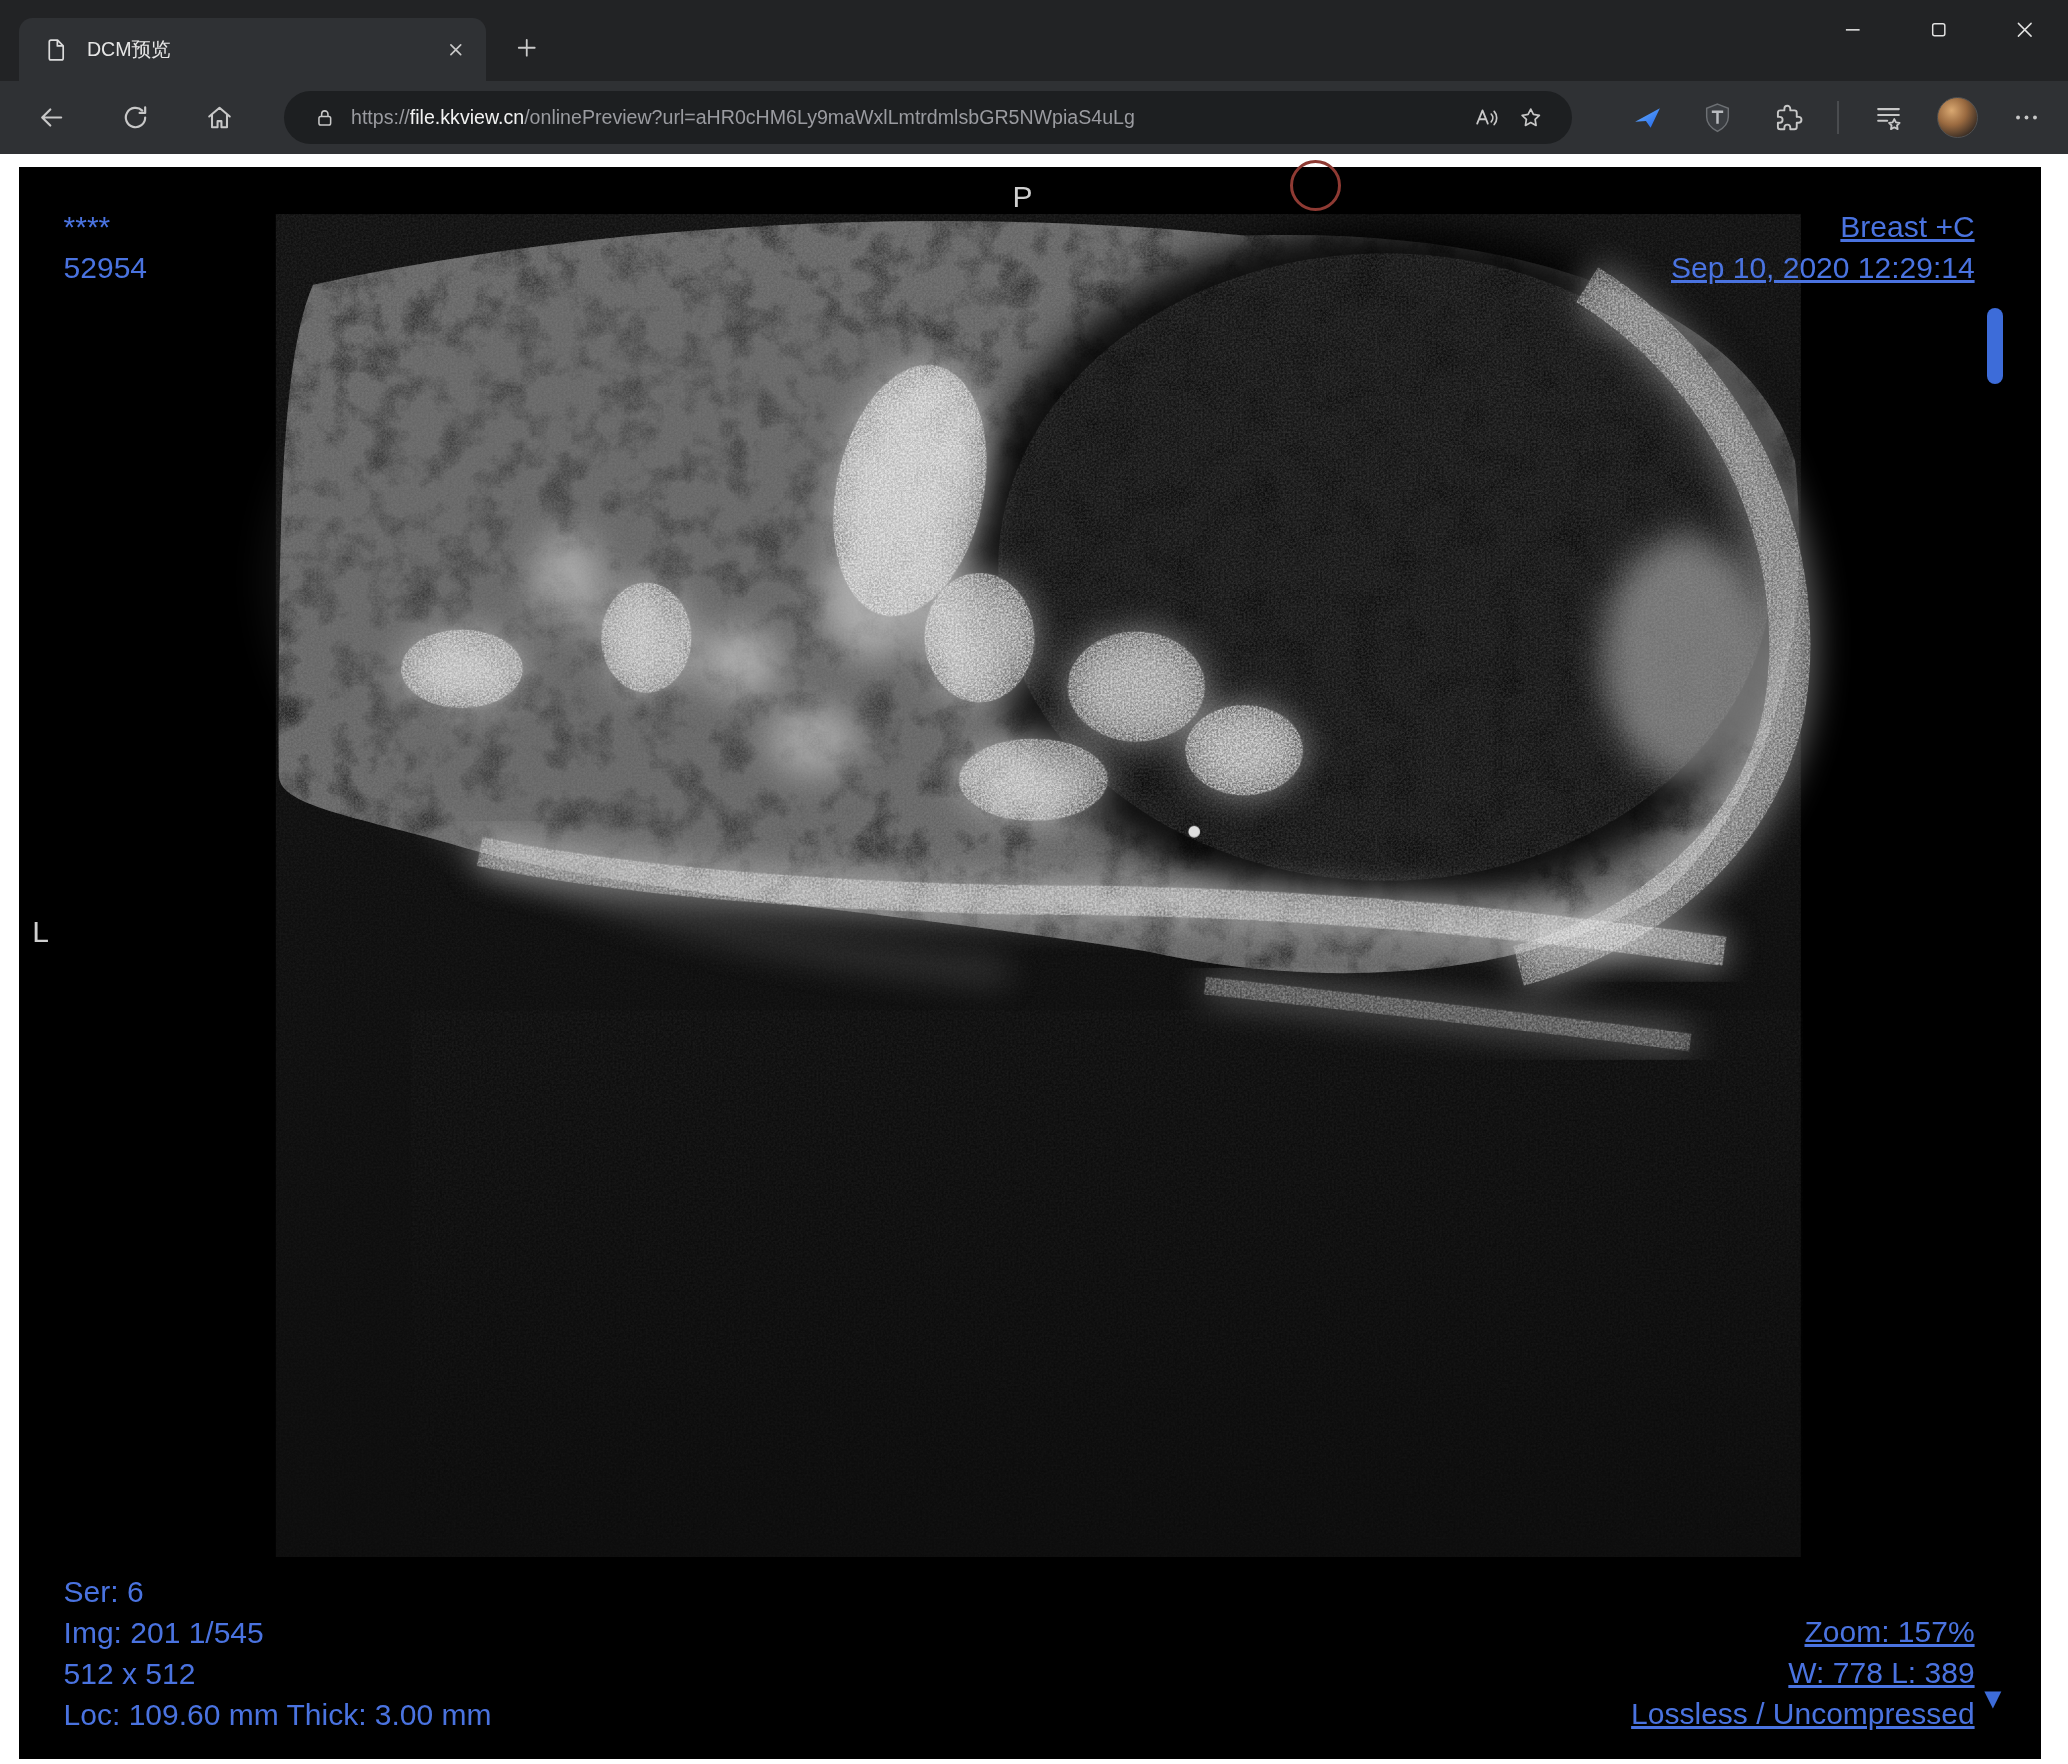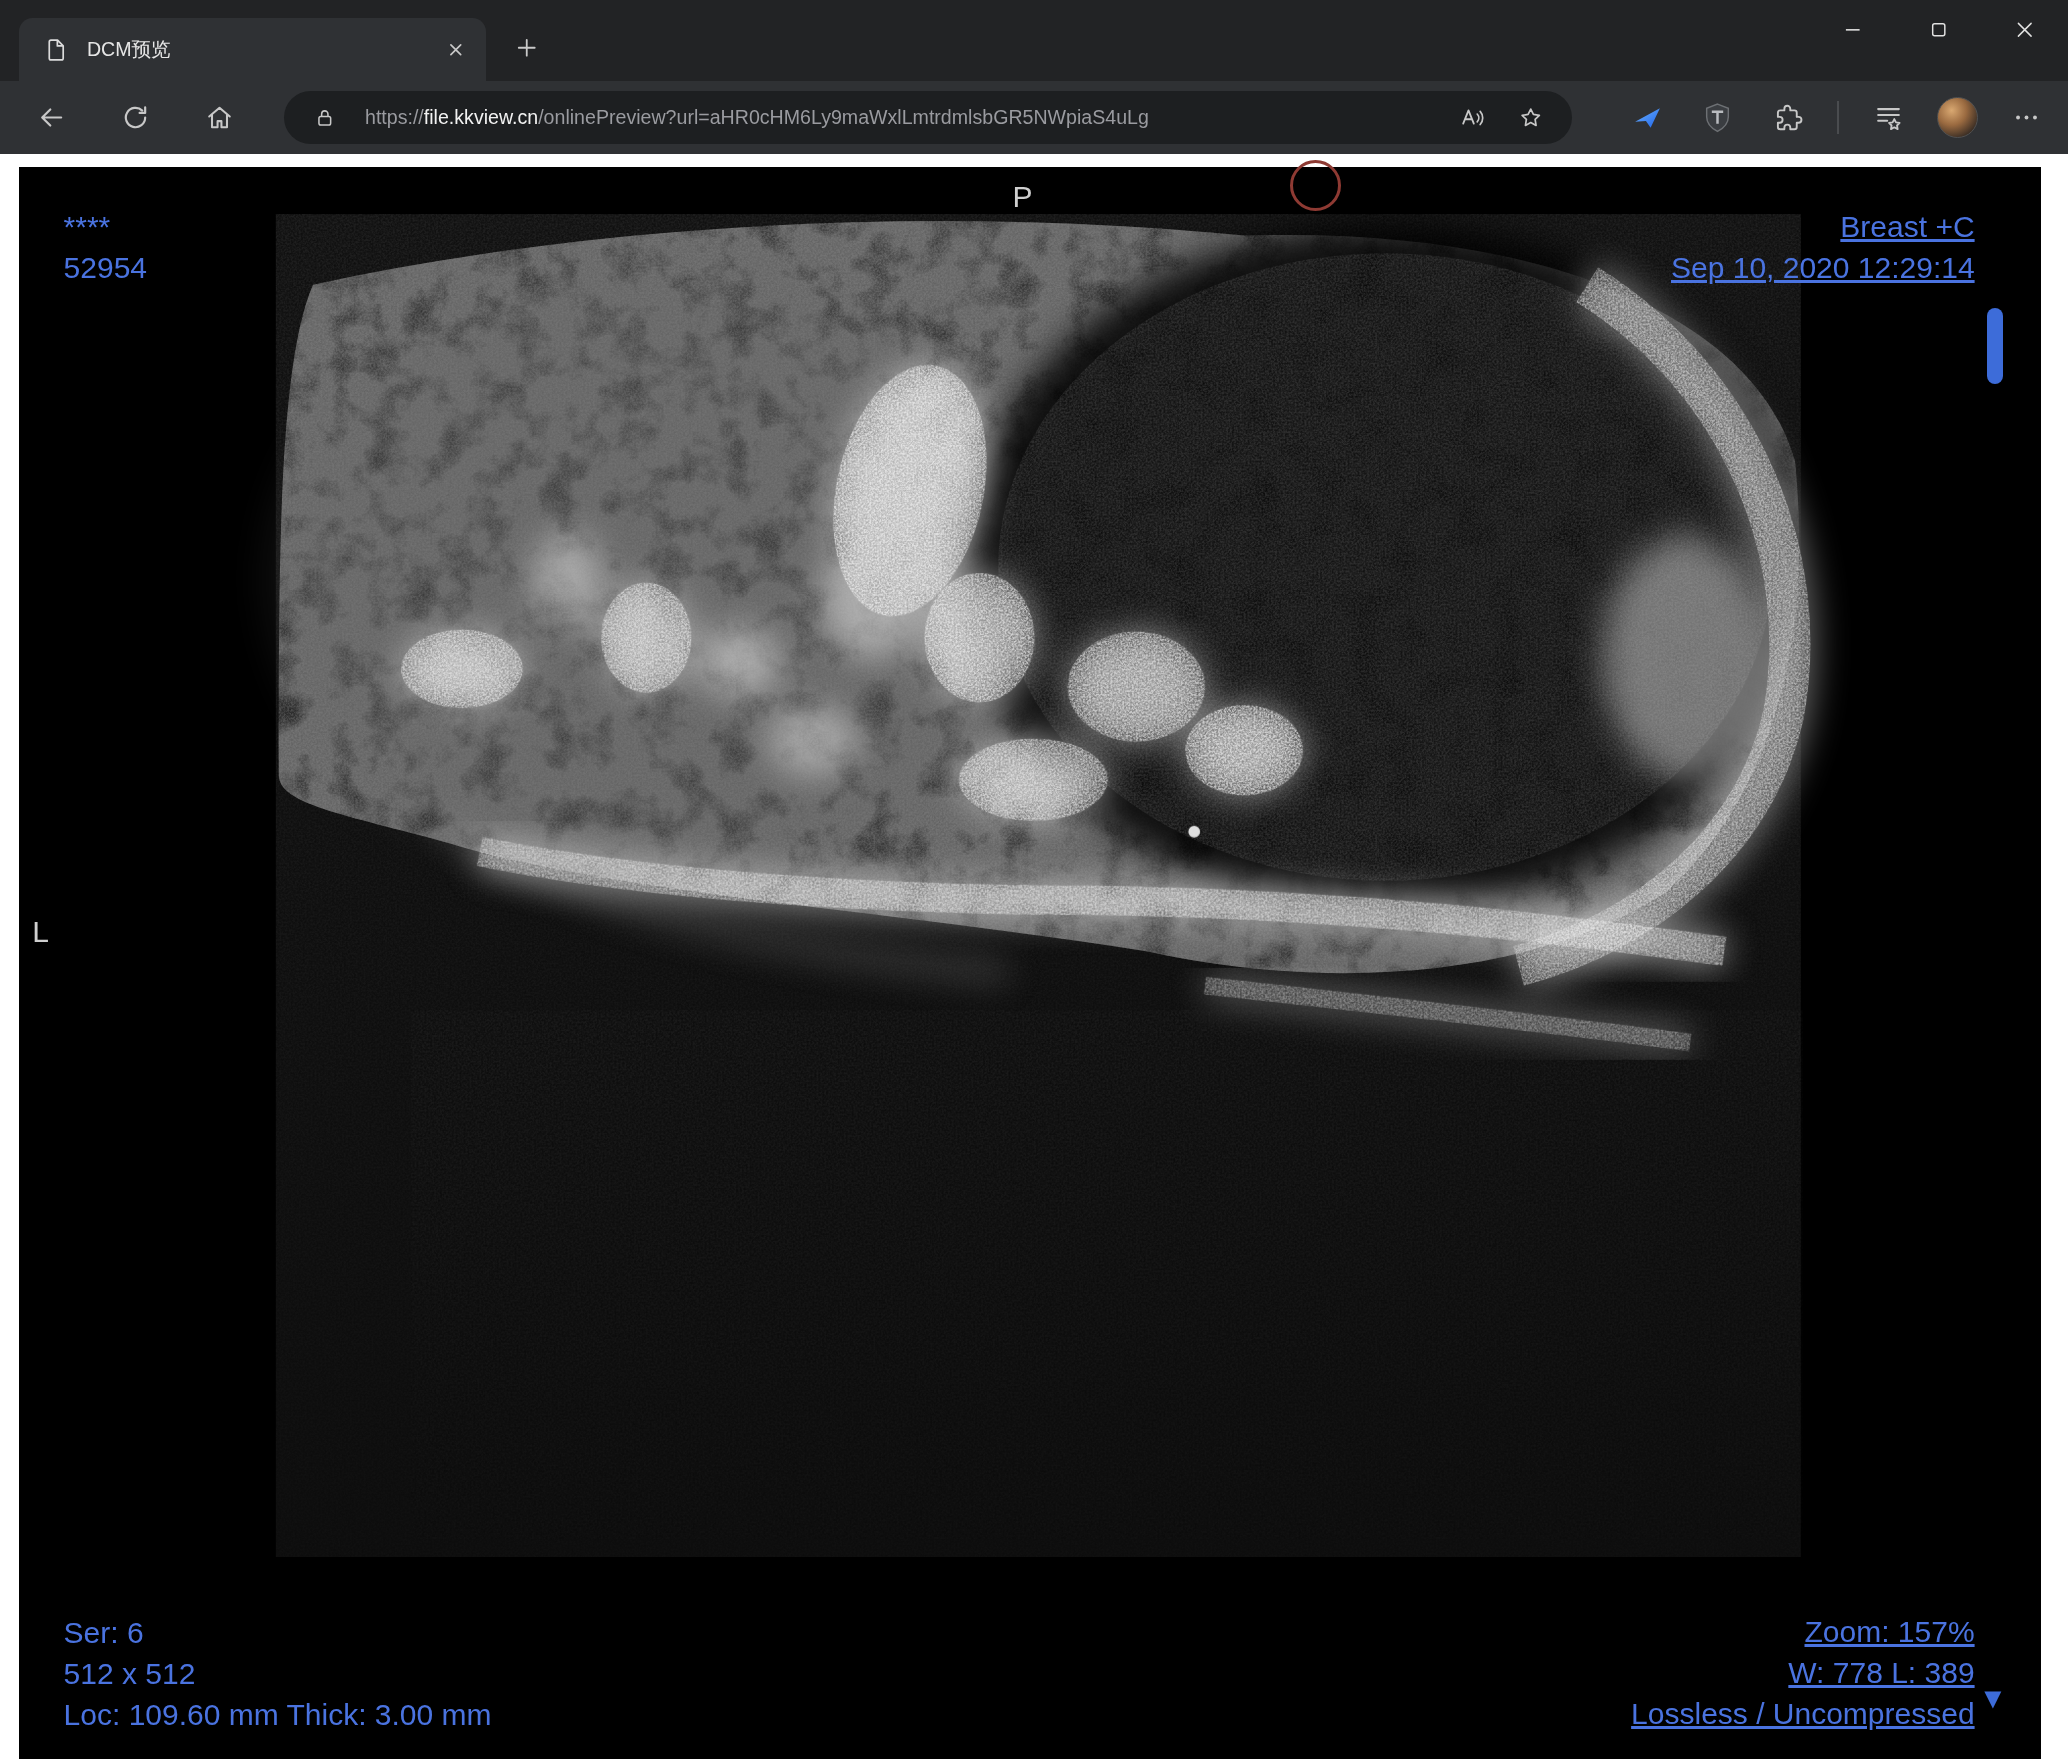--- a/index.html
+++ b/index.html
@@ -17,21 +17,21 @@
   .newtab { width:47px; height:47px; margin-left:17.6px; align-self:center; margin-top:13.7px;
             display:flex; align-items:center; justify-content:center; border-radius:7.8px; }
   .win-controls { position:absolute; right:0; top:0; height:59px; display:flex; }
   .win-btn { width:86px; height:59px; display:flex; align-items:center; justify-content:center; }
 
   .toolbar { height:73px; background:#2f3134; display:flex; align-items:center; padding:0 19.6px 0 25.5px; flex:0 0 auto; }
   .nav-btn { width:51px; height:51px; display:flex; align-items:center; justify-content:center; border-radius:7.8px; }
   .nav-btn + .nav-btn { margin-left:33px; }
 
   .omnibox { flex:1; height:53px; margin:0 54px 0 39px; background:#1d1f21; border-radius:26.5px;
-             display:flex; align-items:center; padding:0 23.5px; gap:23px; min-width:0; }
+             display:flex; align-items:center; padding:0 23.5px; gap:9px; min-width:0; }
   .urltext { flex:1; font-size:19.6px; color:#9a9ba0; white-space:nowrap; overflow:hidden; min-width:0; }
   .urltext .domain { color:#f2f2f2; }
   .box-icon { flex:0 0 auto; display:flex; align-items:center; justify-content:center; width:35px; height:35px; }
 
   .right-icons { display:flex; align-items:center; gap:27.4px; flex:0 0 auto; }
   .tool-icon { width:43px; height:43px; display:flex; align-items:center; justify-content:center; border-radius:7.8px; }
   .divider { width:2px; height:33px; background:#4a4c4f; }
   .avatar { width:41px; height:41px; border-radius:50%;
             background:radial-gradient(circle at 35% 32%, #d9a871 0%, #9a6a40 40%, #3a2d24 78%, #23201d 100%);
             border:1px solid #515151; }
@@ -274,20 +274,21 @@
       <div class="ov tr right">
         <div>Breast +C</div>
         <div>Sep 10, 2020 12:29:14</div>
       </div>
 
       <div class="marker marker-p">P</div>
       <div class="marker marker-l">L</div>
 
       <div class="ov bl">
         <div>Ser: 6</div>
+        <div>Img: 201 1/545</div>
         <div>512 x 512</div>
         <div>Loc: 109.60 mm Thick: 3.00 mm</div>
       </div>
 
       <div class="ov br right">
         <div>Zoom: 157%</div>
         <div>W: 778 L: 389</div>
         <div>Lossless / Uncompressed</div>
       </div>
 

